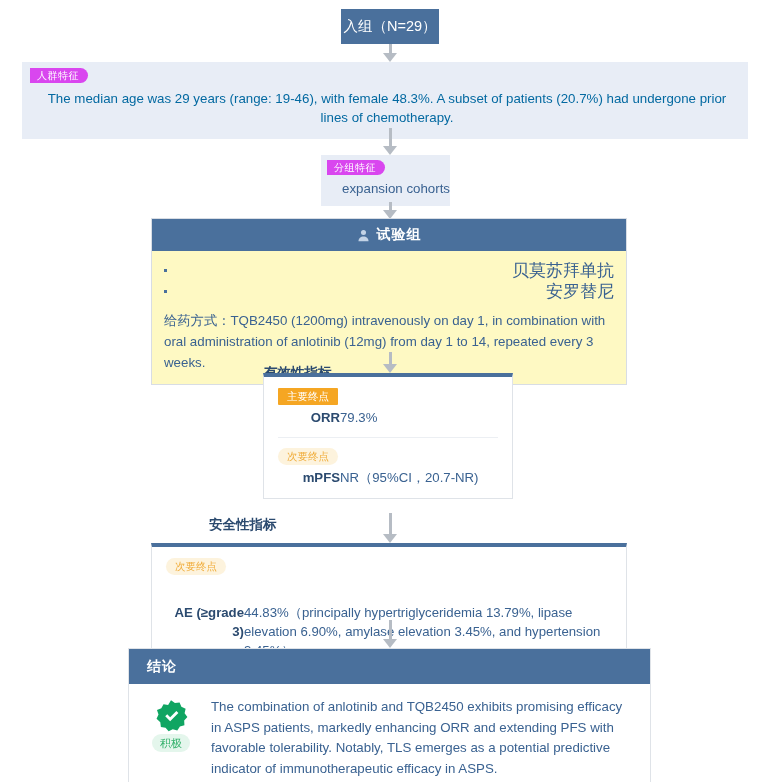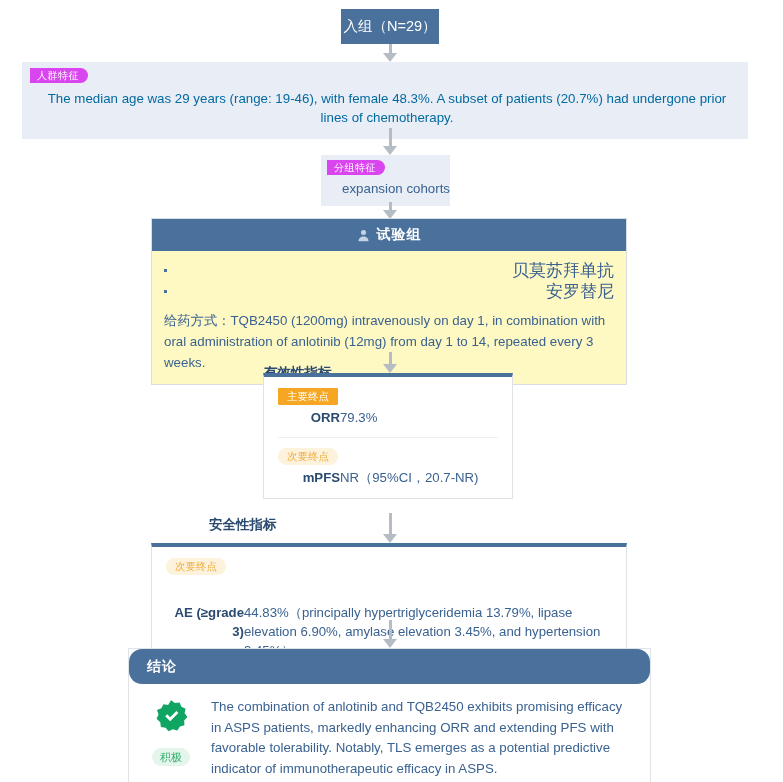--- a/index.html
+++ b/index.html
@@ -209,33 +209,32 @@
   }
   #conclusion-head {
     height: 35px;
     background: #4a709c;
     color: #ffffff;
     display: flex; align-items: center;
     padding-left: 18px;
     font-size: 14px;
     font-weight: bold;
     letter-spacing: 1px;
-    border-radius: 13px;
   }
   #conclusion-body {
     display: flex;
     padding: 13px 18px 15px 14px;
     gap: 12px;
   }
   #verdict-col {
     flex: 0 0 56px;
     display: flex;
     flex-direction: column;
     align-items: center;
-    gap: 15px;
+    gap: 1px;
     padding-top: 2px;
   }
   .check-badge { width: 34px; height: 34px; display: block; }
   .verdict-pill {
     background: #e4f6ec;
     color: #31b06a;
     font-size: 11px;
     line-height: 18px;
     padding: 0 8px;
     border-radius: 9px;

